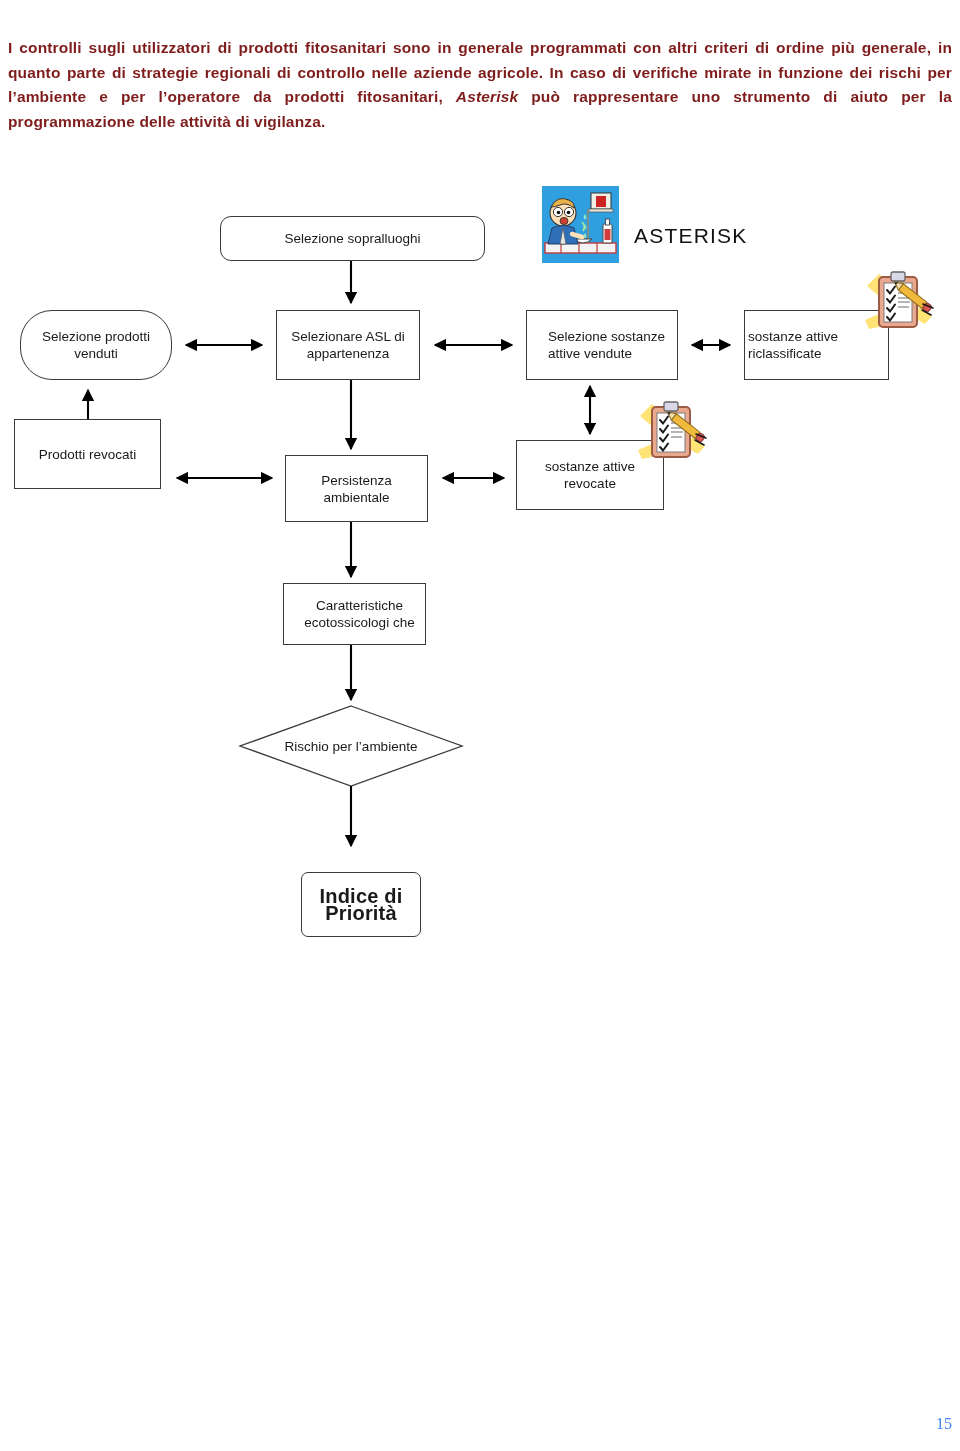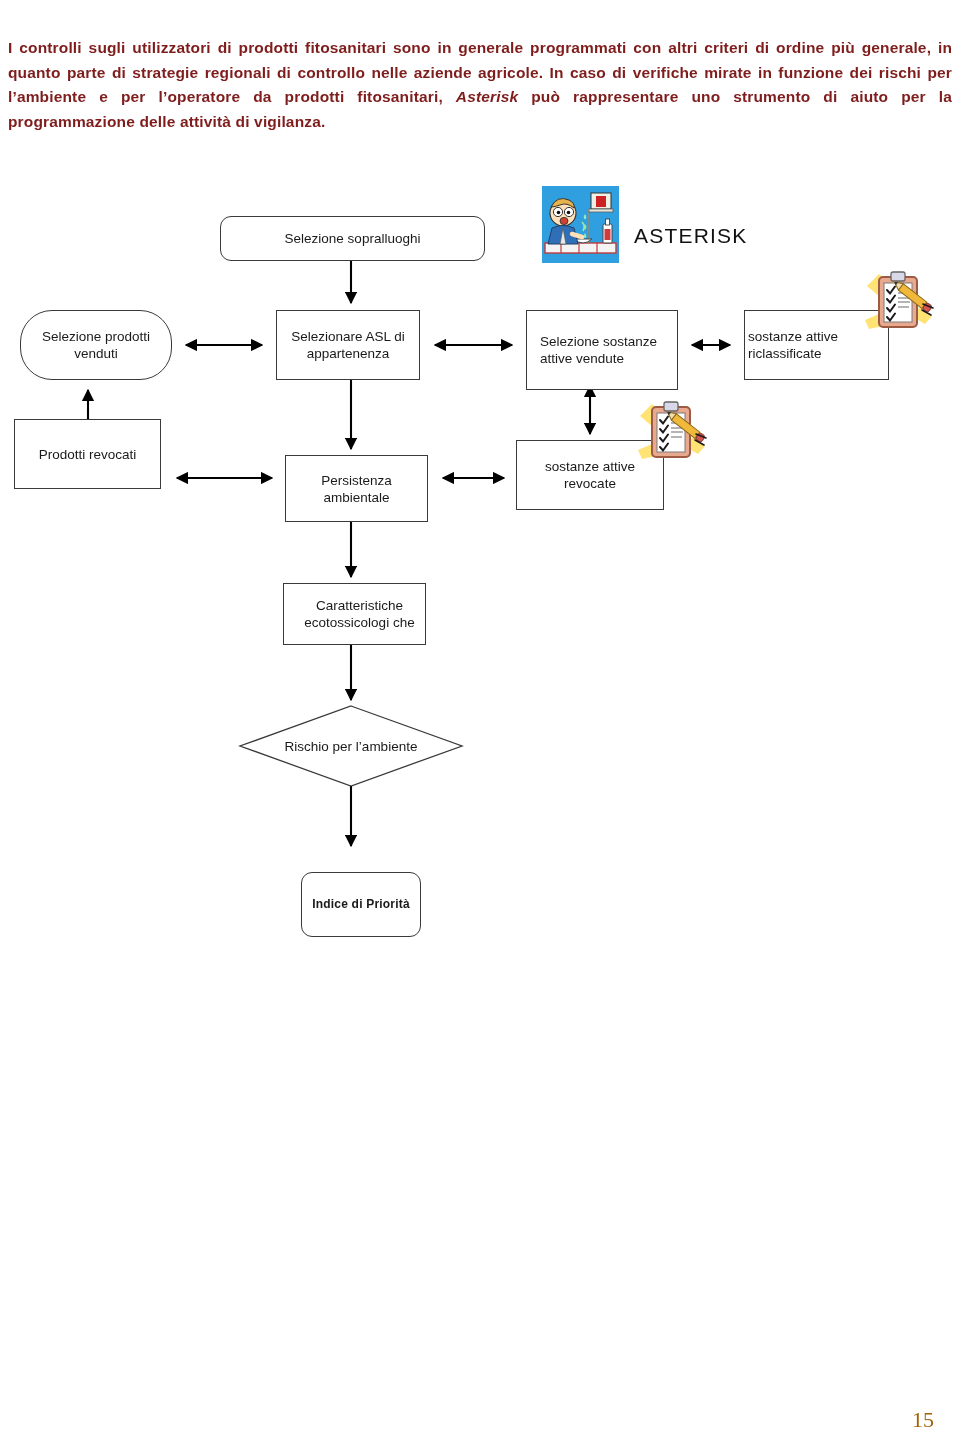--- a/index.html
+++ b/index.html
@@ -50,44 +50,44 @@
     font-size: 13.5px;
     line-height: 17px;
     display: flex;
     align-items: center;
     justify-content: center;
     text-align: center;
     padding: 2px 4px;
     z-index: 5;
   }
   .node.rounded { border-radius: 11px; margin-top: 20px; }
-  .node.bold { font-weight: bold; font-size: 12px; letter-spacing:0.2px; }
+  .node.bold { font-weight: bold; font-size: 20px; letter-spacing:0.2px;border-radius:7px; }
   .node.diamond { border: none; background: transparent; z-index: 5; }
   .node.diamond .dtext { position: relative; z-index: 3; }
 
   .brand-label {
     position: absolute;
     font-size: 21px;
     letter-spacing: 1.2px;
     color: #111;
   }
 
   .clip {
     position: absolute;
     z-index: 9;
   }
   .clip svg { display:block; }
 
   .page-number {
     position: absolute;
-    right: 26px;
+    right: 8px;
     bottom: 18px;
     font-family: "Liberation Serif", serif;
-    font-size: 22px;
-    color: #a16207;
+    font-size: 16px;
+    color: #3b82f6;
   }
 </style>
 </head>
 <body>
 
 <div id="intro-paragraph"><span>I controlli sugli utilizzatori di prodotti fitosanitari sono in generale programmati con altri criteri di ordine più generale, in quanto parte di strategie regionali di controllo nelle aziende agricole. In caso di verifiche mirate in funzione dei rischi per l’ambiente e per l’operatore da prodotti fitosanitari, </span><span class="b">Asterisk</span><span> può rappresentare uno strumento di aiuto per la programmazione delle attività di vigilanza.</span></div>
 
 <div id="diagram">
 
   <svg width="960" height="1451" style="position:absolute;left:0;top:0;">
@@ -135,21 +135,21 @@
   </div>
 
   <div class="node" style="left:20px;top:310px;width:152px;height:70px;border-radius:32px;">
     <span>Selezione prodotti venduti</span>
   </div>
 
   <div class="node" style="left:276px;top:310px;width:144px;height:70px;">
     <span>Selezionare ASL di appartenenza</span>
   </div>
 
-  <div class="node" style="left:526px;top:310px;width:152px;height:80px;justify-content:flex-start;text-align:left;padding-left:13px;">
+  <div class="node" style="left:526px;top:310px;width:152px;height:70px;justify-content:flex-start;text-align:left;padding-left:21px;">
     <span>Selezione sostanze attive vendute</span>
   </div>
 
   <div class="node" style="left:744px;top:310px;width:145px;height:70px;justify-content:flex-start;text-align:left;padding-left:3px;">
     <span>sostanze attive riclassificate</span>
   </div>
 
   <div class="node" style="left:14px;top:419px;width:147px;height:70px;">
     <span>Prodotti revocati</span>
   </div>

